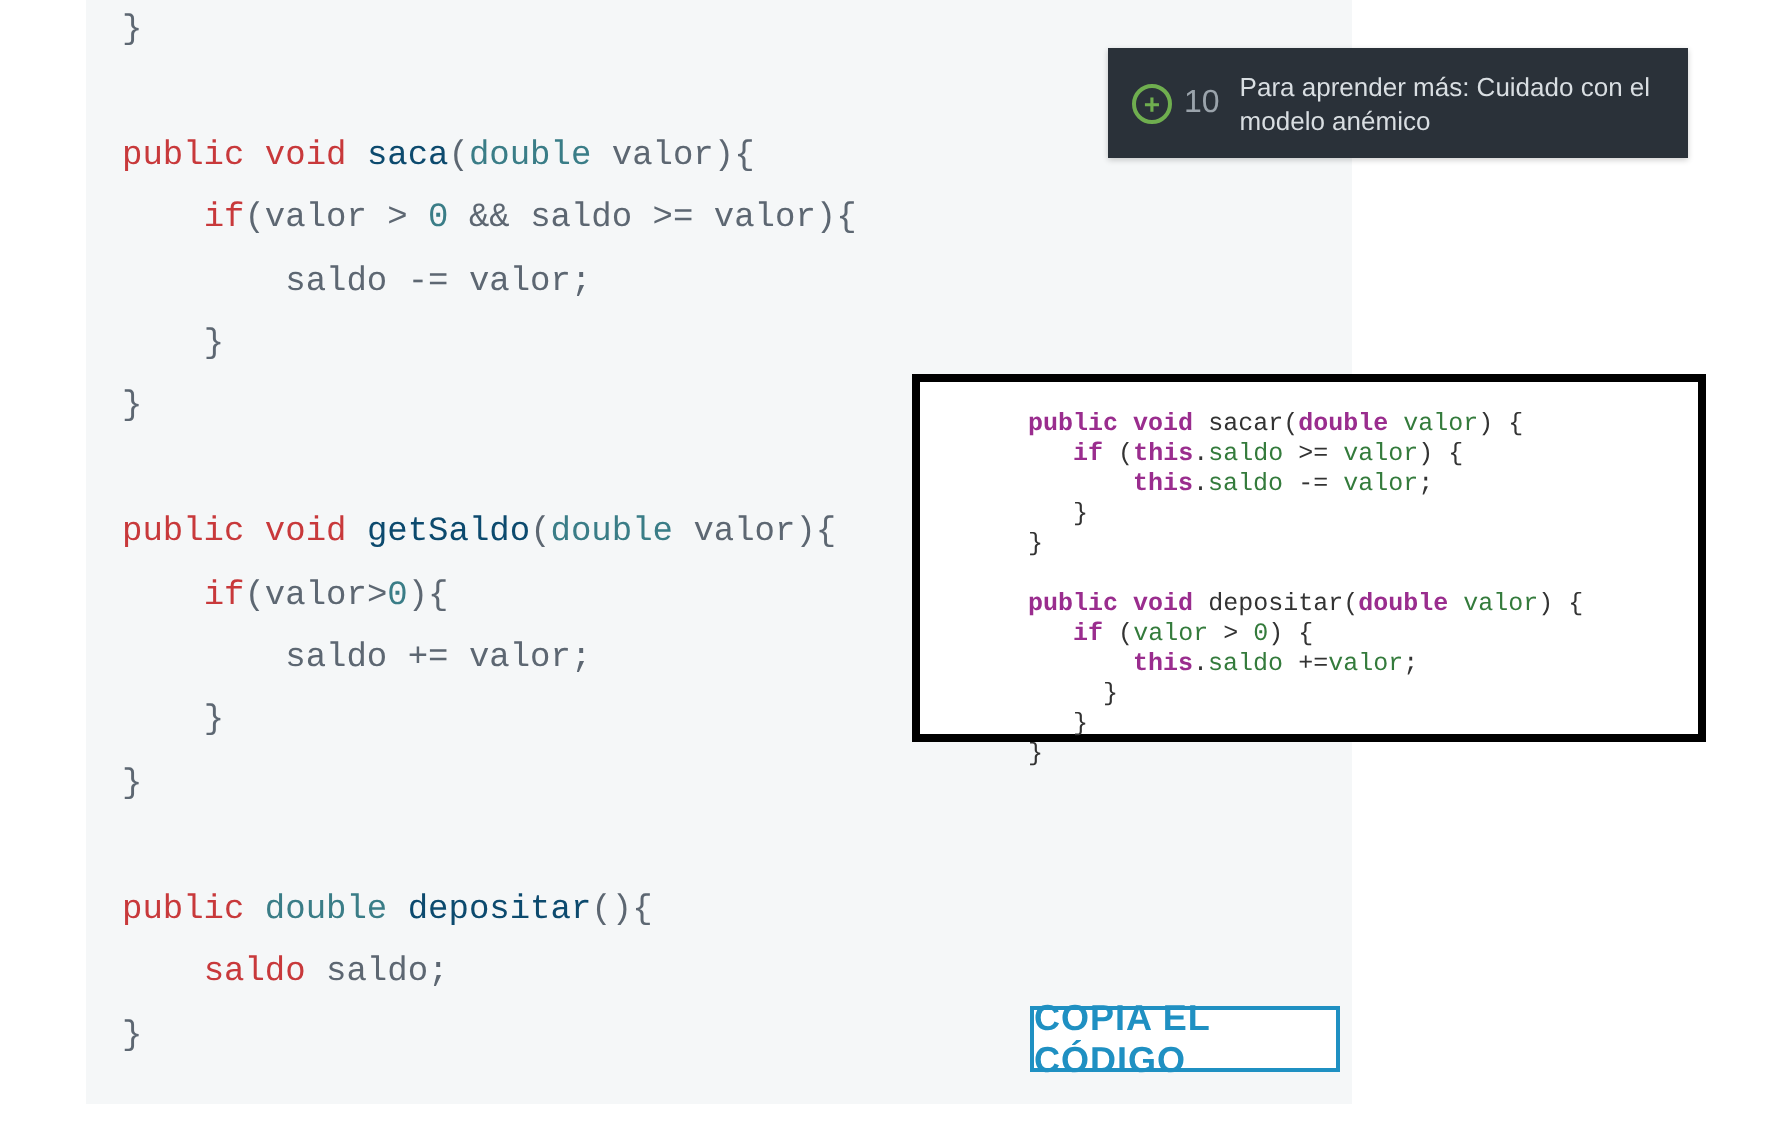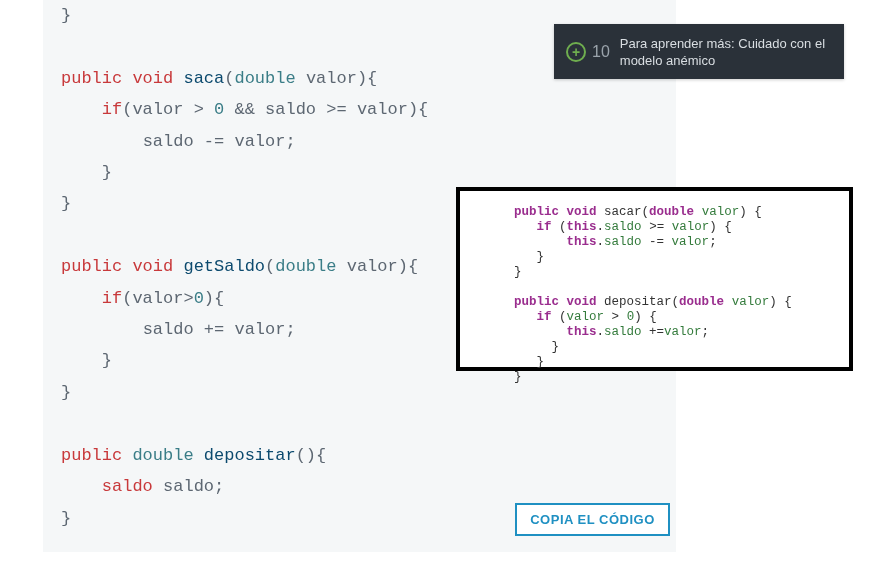--- a/index.html
+++ b/index.html
@@ -37,21 +37,21 @@
 
   .copy-btn {
     position: absolute;
     left: 515px;
     top: 503px;
     width: 155px;
     height: 33px;
     border: 2px solid #1f90c2;
     background: #ffffff;
     color: #1f90c2;
-    font-size: 13px;
+    font-size: 18px;
     font-weight: 600;
     letter-spacing: 0.5px;
     display: flex;
     align-items: center;
     justify-content: center;
     cursor: pointer;
   }
 
   .overlay-card {
     position: absolute;

